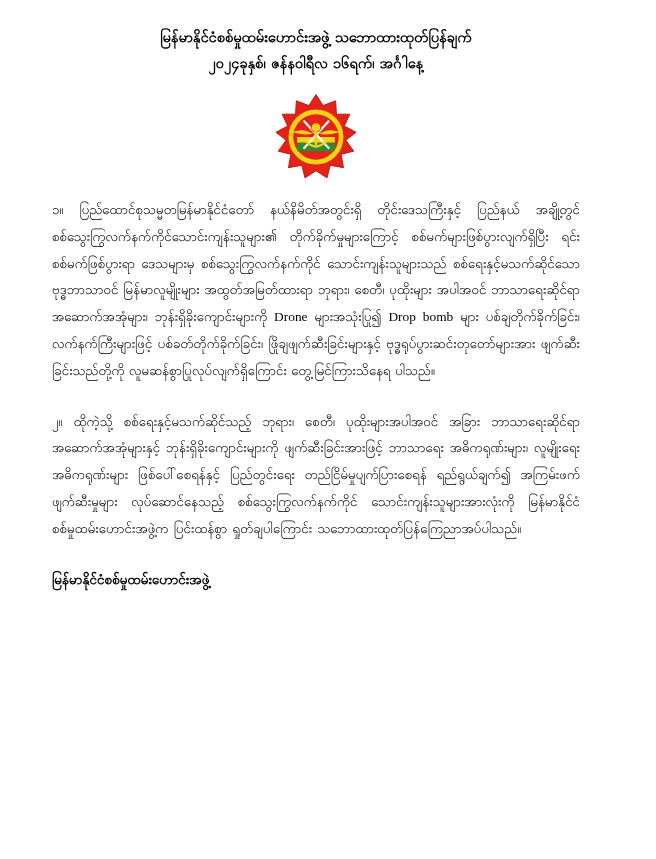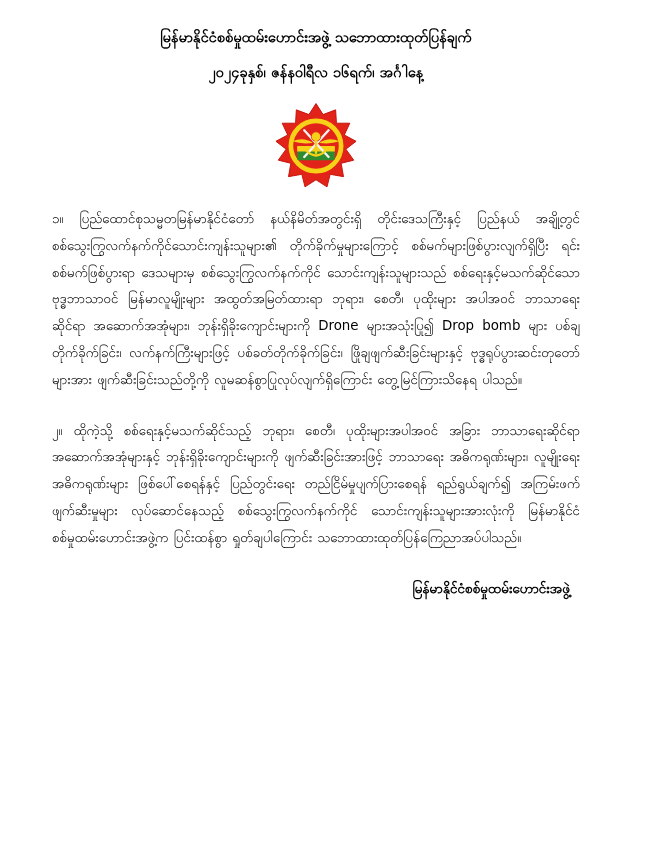--- a/index.html
+++ b/index.html
@@ -28,21 +28,21 @@
   .doc-title {
     font-size: 14.5px;
     font-weight: bold;
     line-height: 1.55;
     letter-spacing: 0.1px;
   }
   .doc-subtitle {
     font-size: 14.5px;
     font-weight: bold;
     line-height: 1.55;
-    margin-top: 13px;
+    margin-top: 4px;
     letter-spacing: 0.1px;
   }
   .emblem-wrap {
     display: flex;
     justify-content: center;
     align-items: center;
     margin-top: 18px;
     margin-bottom: 16px;
   }
   .emblem {
@@ -59,27 +59,27 @@
     text-align: justify;
     text-justify: inter-word;
     margin: 0 0 6px 0;
     word-spacing: 1px;
   }
   .para .num {
     font-weight: normal;
   }
   .para-1 {
     text-indent: 0;
+    font-family: Liberation Serif, serif;
   }
   .para-2 {
     margin-top: 24px;
   }
   .signature {
     margin-top: 28px;
-    text-align: right;
     font-size: 13.6px;
     font-weight: bold;
     padding-right: 10px;
   }
 </style>
 </head>
 <body>
 
 <div class="page">
 

